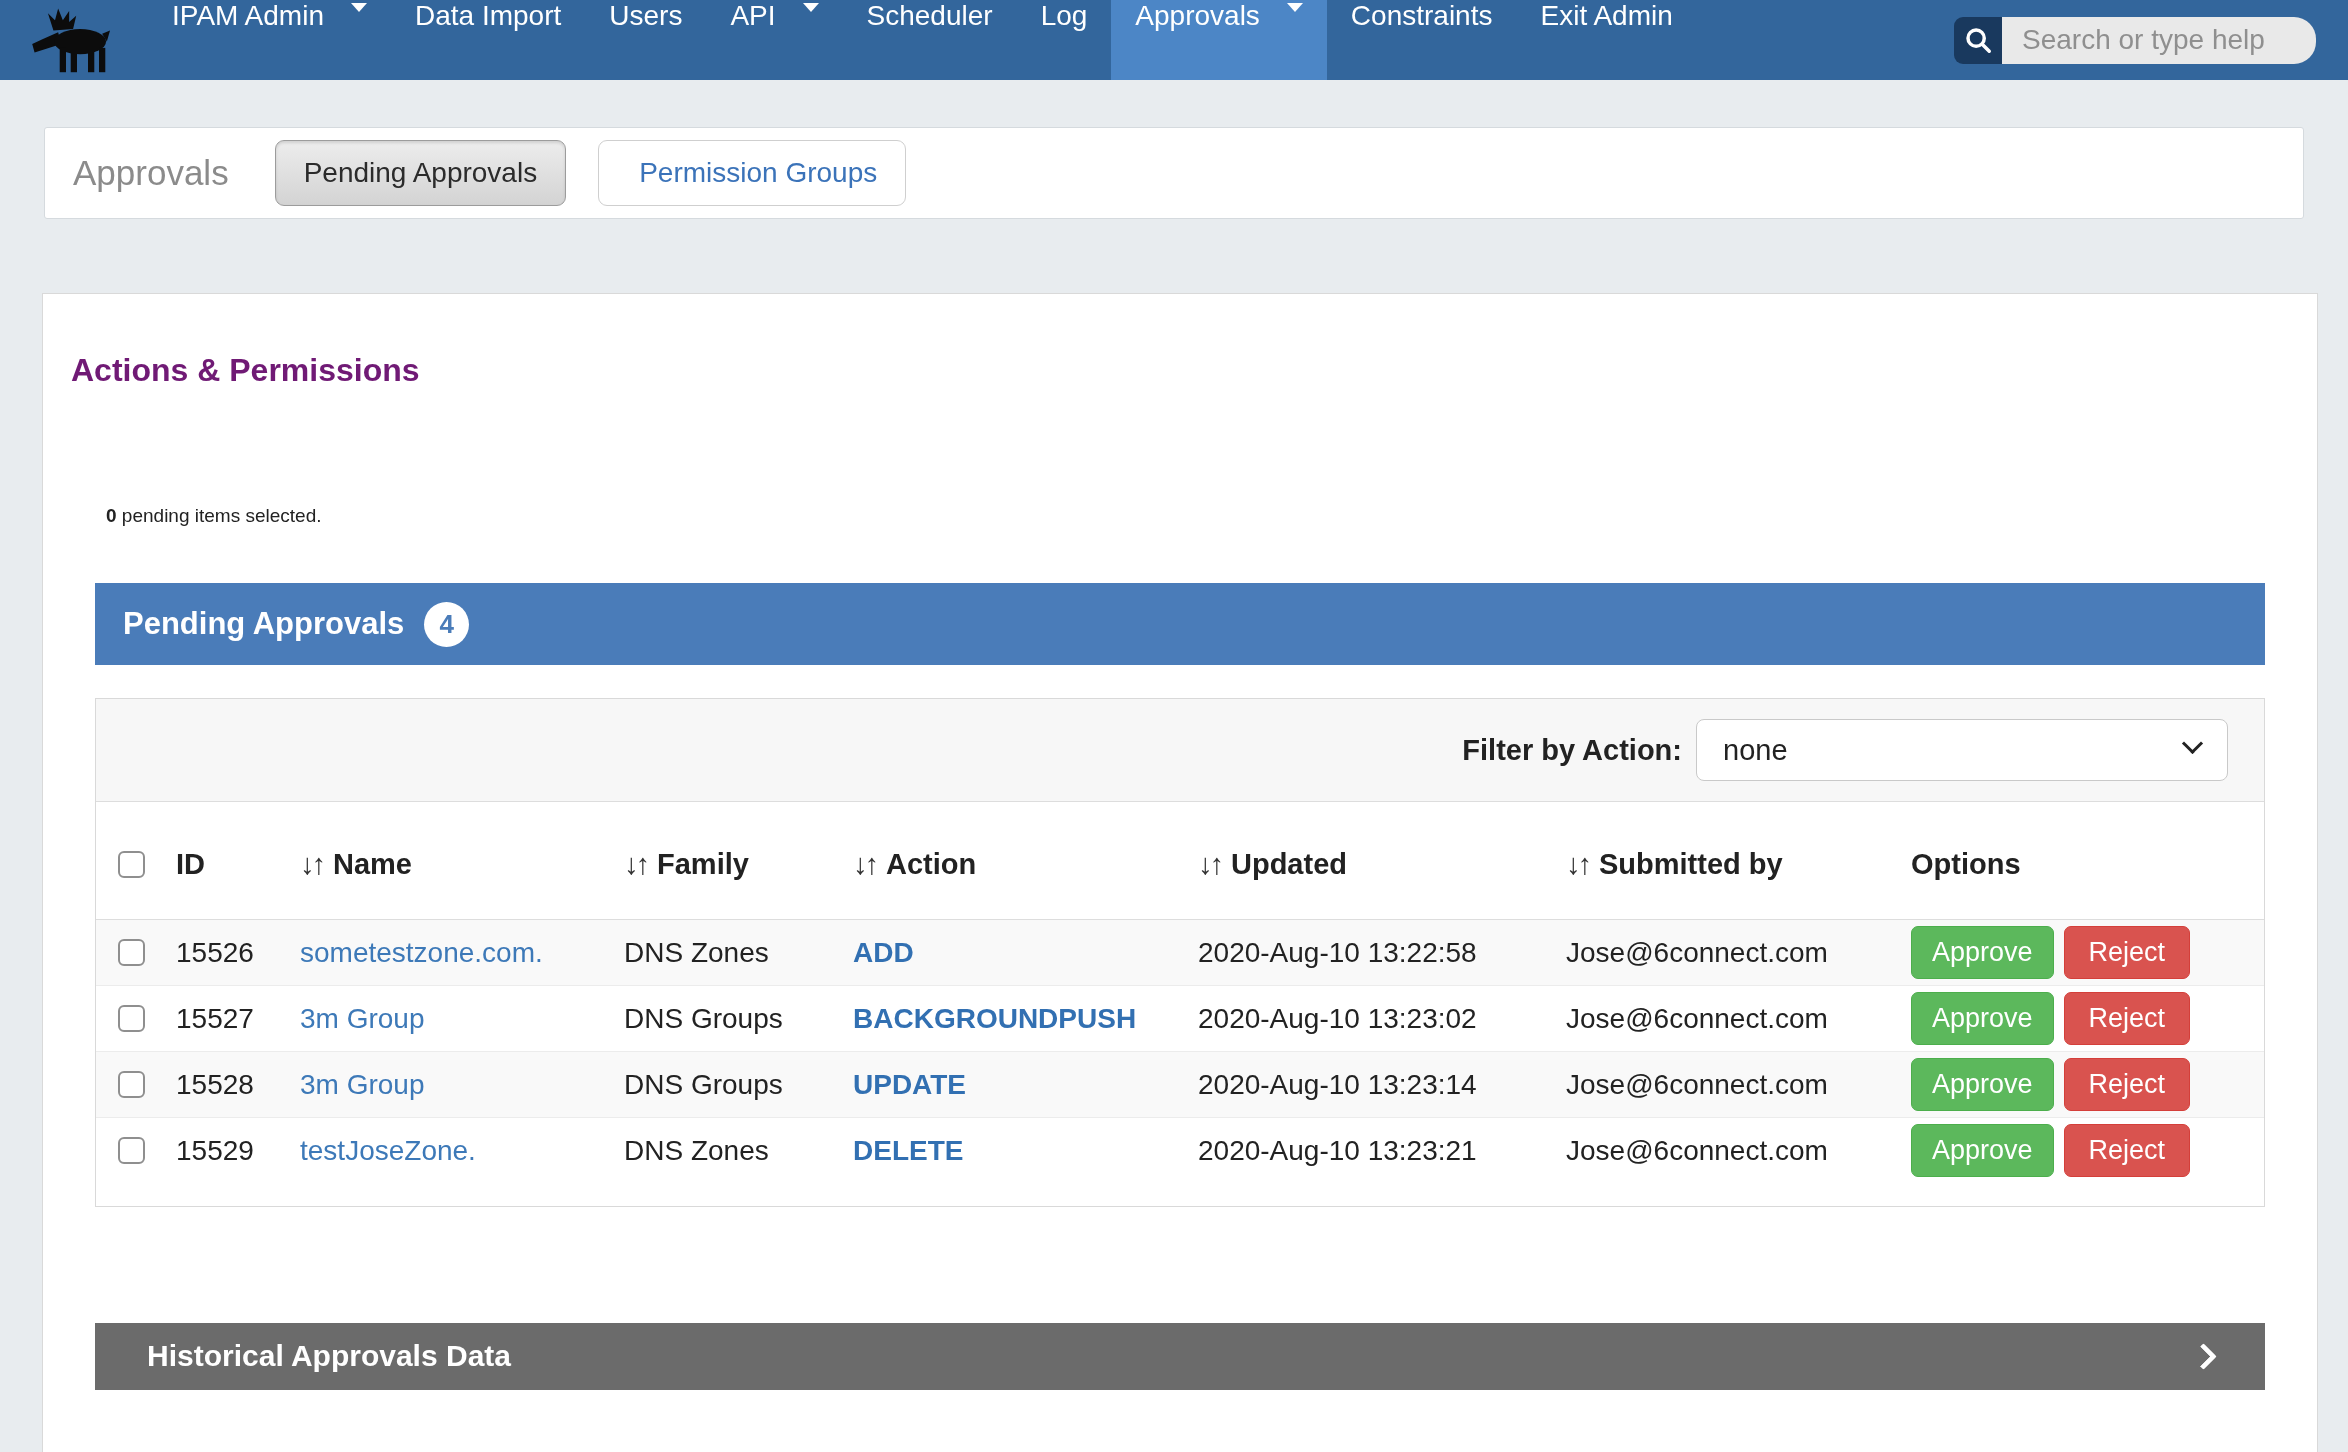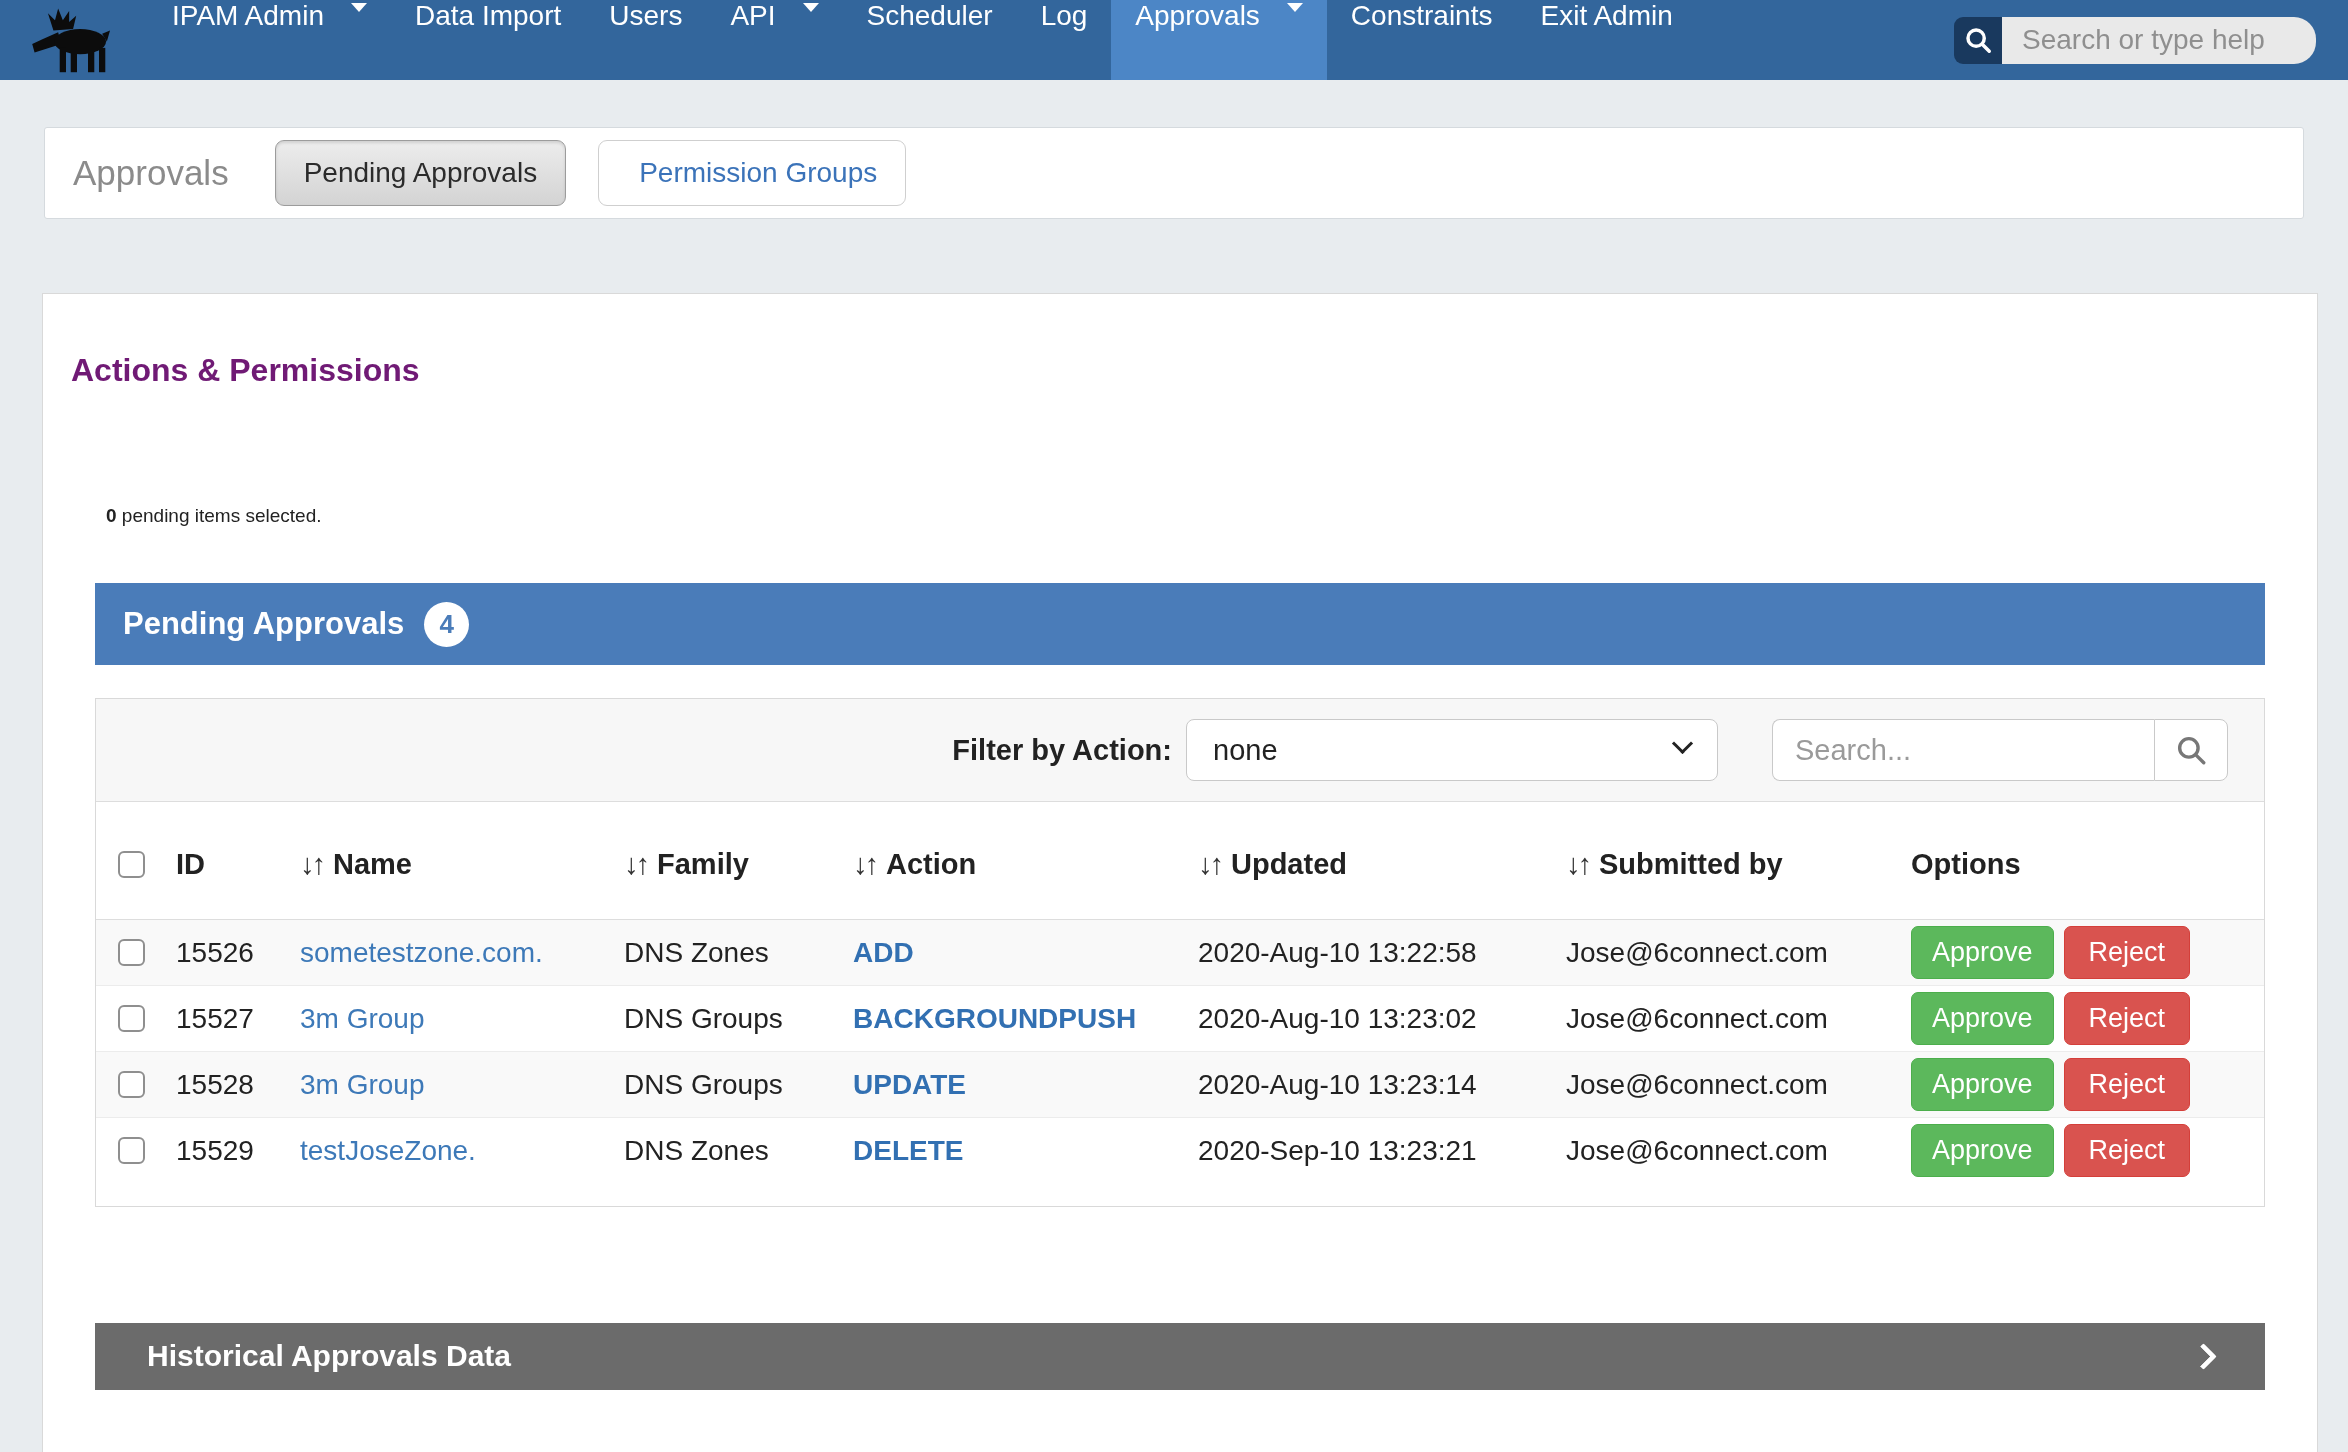--- a/index.html
+++ b/index.html
@@ -240,29 +240,20 @@
   <div class="panel-box">
 
     <div class="filter-row">
       <span class="filter-label">Filter by Action:</span>
       <span class="select-wrap">
         <select class="filter-select">
           <option>none</option>
         </select>
         <span class="select-chevron"></span>
       </span>
-      <span class="search-group">
-        <input class="table-search-input" placeholder="Search..." style="">
-        <button class="table-search-btn">
-          <svg width="34" height="34" viewBox="0 0 24 24" fill="none" stroke="#777" stroke-width="2.4" stroke-linecap="round">
-            <circle cx="10.5" cy="10.5" r="6.5"></circle>
-              <line x1="15.6" y1="15.6" x2="21" y2="21"></line>
-          </svg>
-        </button>
-      </span>
     </div>
 
     <table>
       <colgroup>
         <col style="width:80px">
           <col style="width:124px">
           <col style="width:324px">
           <col style="width:229px">
         <col style="width:345px">
           <col style="width:368px">
@@ -341,21 +332,21 @@
           </td>
         </tr>
         <tr>
           <td class="cb-cell">
               <input type="checkbox" class="checkbox" style="">
             </td>
           <td>15529</td>
           <td><a class="name-link">testJoseZone.</a></td>
           <td>DNS Zones</td>
           <td><a class="action-link">DELETE</a></td>
-          <td>2020-Sep-10 13:23:21</td>
+          <td>2020-Aug-10 13:23:21</td>
           <td>Jose@6connect.com</td>
           <td>
             <button class="btn btn-approve">Approve</button><button class="btn btn-reject">Reject</button>
           </td>
         </tr>
       </tbody>
     </table>
   </div>
 
   <div class="historical-bar">

